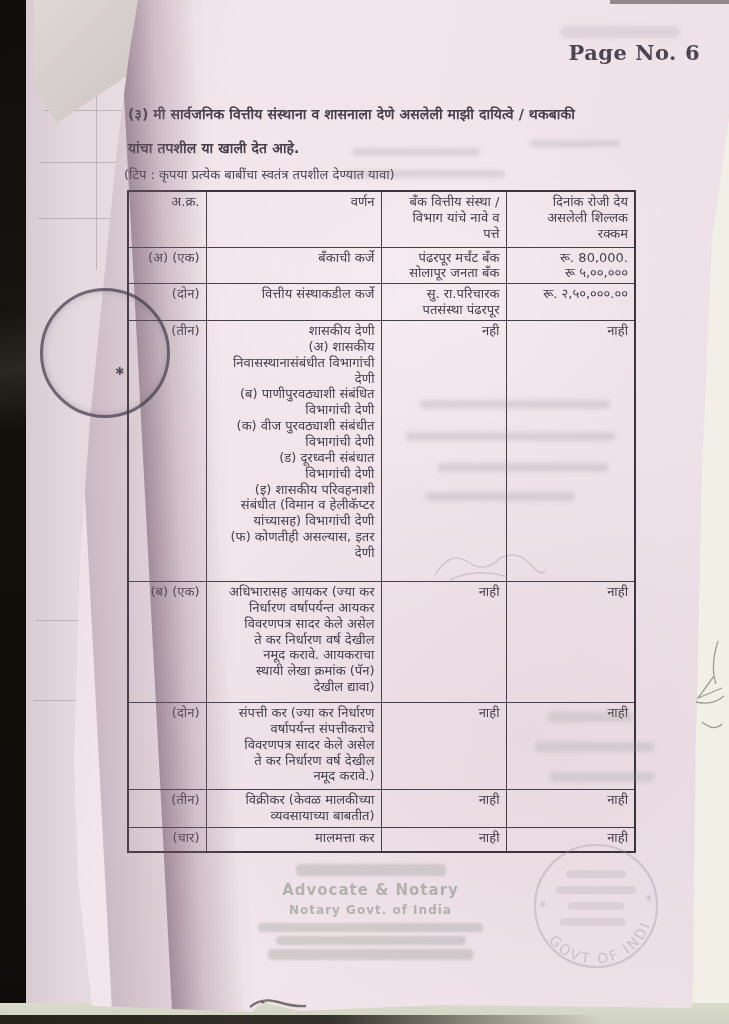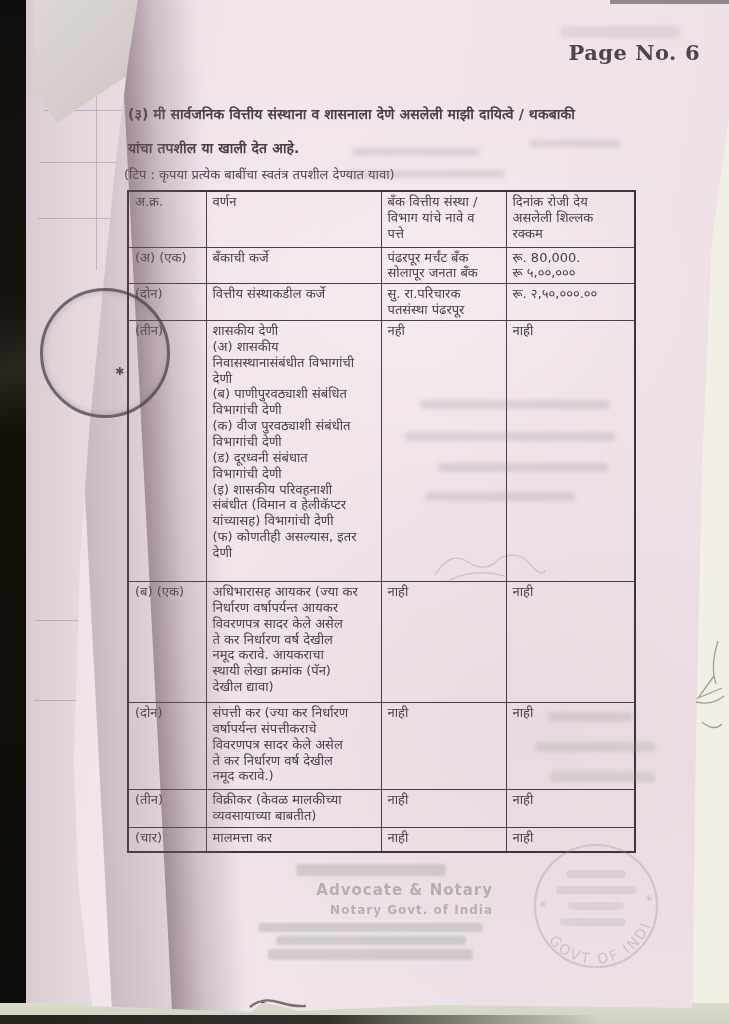--- a/index.html
+++ b/index.html
@@ -81,38 +81,39 @@
   .intro-2{top:138px;}
   .tip{
     position:absolute;left:124px;top:165px;width:540px;
     font-size:13px;font-weight:400;color:#4a4350;
   }
   
   table.liab{
     position:absolute;left:127px;top:190px;width:507px;
     border-collapse:collapse;table-layout:fixed;
     border:2px solid #3b3540;
+    text-align:right;
   }
   table.liab td{
     border:1.3px solid #453f4a;vertical-align:top;
     padding:2px 6px;font-size:13px;line-height:1.22;
     color:#443e49;white-space:pre-line;overflow:hidden;
   }
   tr.rh-h{height:56px;} tr.rh-1{height:36px;} tr.rh-2{height:36px;}
   tr.rh-3{height:261px;} tr.rh-4{height:121px;} tr.rh-5{height:87px;}
   tr.rh-6{height:38px;} tr.rh-7{height:25px;}
   
   .smudge{
     position:absolute;background:rgba(143,132,142,0.22);
     border-radius:4px;filter:blur(2px);pointer-events:none;
   }
   .smudge.green{background:rgba(132,146,130,0.22);}
   
   .notary{
-    position:absolute;left:248px;top:860px;width:245px;text-align:right;
+    position:absolute;left:248px;top:860px;width:245px;text-align:center;
     color:rgba(128,138,126,0.55);filter:blur(0.6px);
   }
   .notary .ln-text{font-size:15px;font-weight:700;letter-spacing:1px;line-height:1.45;}
   .notary .ln-text.small{font-size:12px;}
   .stamp-bar{height:9px;border-radius:4px;background:rgba(138,148,136,0.30);
     margin:4px auto;filter:blur(1.2px);}
   
   .stamp-left{
     position:absolute;left:40px;top:288px;width:124px;height:124px;
     border:3px solid rgba(66,58,72,0.72);border-radius:50%;

